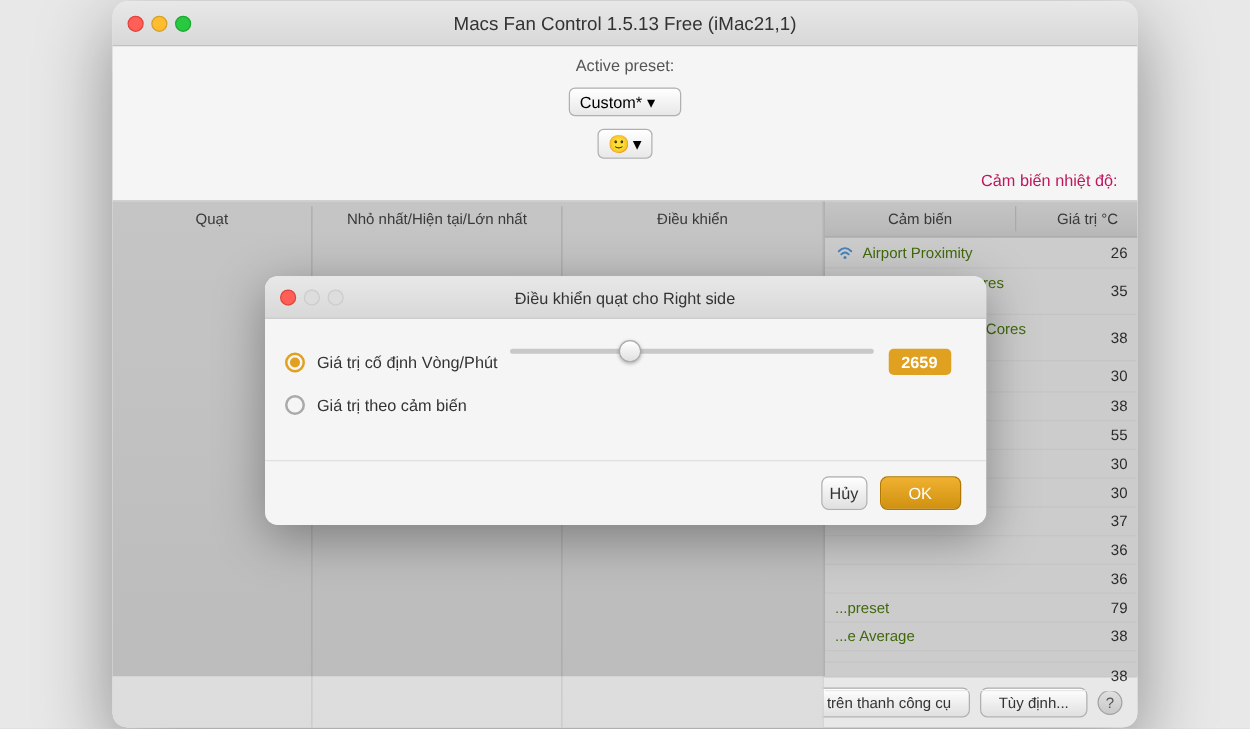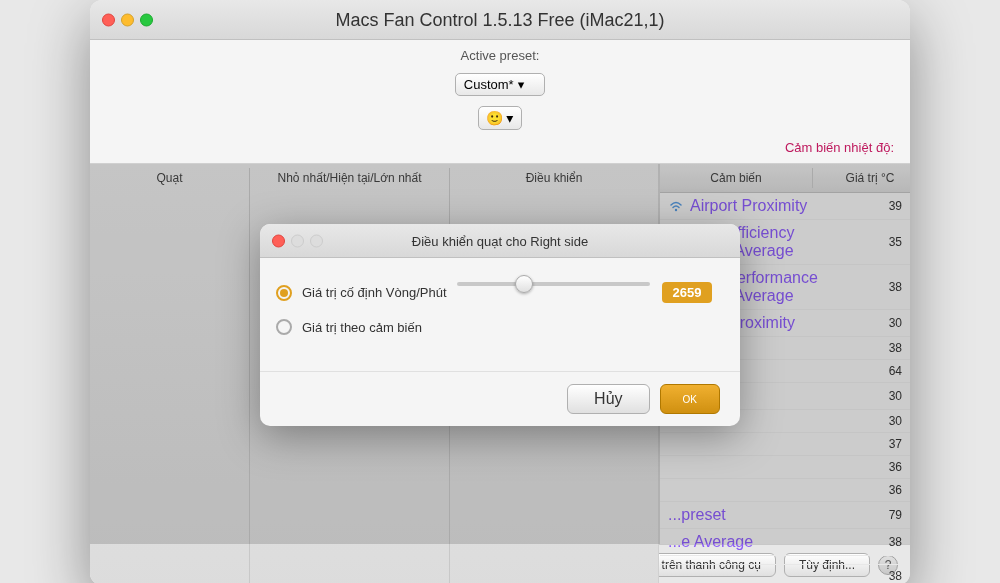--- a/index.html
+++ b/index.html
@@ -39,21 +39,21 @@
     .traffic-light {
       width: 13px;
       height: 13px;
       border-radius: 50%;
       cursor: pointer;
     }
     .tl-close { background: #ff5f57; border: 1px solid #e0443e; }
     .tl-minimize { background: #febc2e; border: 1px solid #d4a12a; }
     .tl-maximize { background: #28c840; border: 1px solid #1aab2e; }
     .titlebar-title {
-      font-size: 18px;
+      font-size: 15px;
       font-weight: 500;
       color: #333;
     }
     .toolbar {
       background: #f5f5f5;
       padding: 8px 16px;
       display: flex;
       align-items: center;
       gap: 10px;
       border-bottom: 1px solid #d0d0d0;
@@ -129,22 +129,22 @@
       grid-template-columns: 1fr 80px;
       padding: 4px 0;
       border-bottom: 1px solid #e8e8e8;
       align-items: center;
     }
     .sensor-name-cell {
       display: flex;
       align-items: center;
       gap: 6px;
       padding: 0 8px;
-      font-size: 16px;
-      color: #8b5cf6;
+      font-size: 12px;
+      color: #4d7c0f;
     }
     .sensor-icon {
       width: 16px;
       height: 16px;
       display: flex;
       align-items: center;
       justify-content: center;
       font-size: 12px;
     }
     .sensor-val {
@@ -195,21 +195,21 @@
       display: flex;
       align-items: flex-start;
       justify-content: center;
       padding-top: 60px;
       pointer-events: none;
     }
     .modal {
       background: #f5f5f5;
       border-radius: 10px;
       box-shadow: 0 10px 40px rgba(0,0,0,0.35);
-      width: 480px;
+      width: 577px;
       overflow: hidden;
       pointer-events: all;
     }
     .modal-titlebar {
       background: linear-gradient(to bottom, #e8e8e8, #d8d8d8);
       padding: 10px 14px 8px 14px;
       display: flex;
       align-items: center;
       justify-content: center;
       position: relative;
@@ -301,32 +301,32 @@
       padding: 12px 20px;
       display: flex;
       justify-content: flex-end;
       gap: 10px;
       border-top: 1px solid #e0e0e0;
     }
     .cancel-btn {
       background: linear-gradient(to bottom, #fff, #e0e0e0);
       border: 1px solid #b0b0b0;
       border-radius: 6px;
-      padding: 5px 26px;
-      font-size: 16px;
+      padding: 5px 6px;
+      font-size: 13px;
       cursor: pointer;
       color: #333;
       text-align: right;
     }
     .ok-btn {
       background: linear-gradient(to bottom, #f0b030, #d09010);
       border: 1px solid #b07800;
       border-radius: 6px;
       padding: 5px 22px;
-      font-size: 10px;
+      font-size: 13px;
       cursor: pointer;
       color: white;
       font-weight: 500;
     }
     .main-wrapper {
       position: relative;
     }
     .empty-rows {
       flex: 1;
     }
@@ -381,21 +381,21 @@
           <div class="sensor-name-cell">
             <span class="sensor-icon wifi-icon">
               <svg width="14" height="14" viewBox="0 0 14 14" fill="none">
                 <path d="M2 6 Q7 1 12 6" stroke="#5599dd" stroke-width="1.5" fill="none" stroke-linecap="round"></path>
                 <path d="M4 8.5 Q7 5.5 10 8.5" stroke="#5599dd" stroke-width="1.5" fill="none" stroke-linecap="round"></path>
                 <circle cx="7" cy="11" r="1.2" fill="#5599dd"></circle>
               </svg>
             </span>
             <span>Airport Proximity</span>
           </div>
-          <div class="sensor-val">39</div>
+          <div class="sensor-val">26</div>
         </div>
 
         <div class="sensor-row">
           <div class="sensor-name-cell">
             <span class="sensor-icon cpu-green">
               <svg width="14" height="14" viewBox="0 0 14 14">
                 <rect x="2" y="2" width="10" height="10" rx="1" fill="#44aa44"></rect>
                 <rect x="4" y="4" width="6" height="6" rx="0.5" fill="#fff" opacity="0.6"></rect>
               </svg>
             </span>
@@ -429,21 +429,21 @@
           </div>
           <div class="sensor-val">30</div>
         </div>
 
         <div class="sensor-row">
           <div class="sensor-name-cell"></div>
           <div class="sensor-val">38</div>
         </div>
         <div class="sensor-row">
           <div class="sensor-name-cell"></div>
-          <div class="sensor-val">64</div>
+          <div class="sensor-val">55</div>
         </div>
         <div class="sensor-row">
           <div class="sensor-name-cell">
             <span>...sor</span>
           </div>
           <div class="sensor-val">30</div>
         </div>
         <div class="sensor-row">
           <div class="sensor-name-cell"></div>
           <div class="sensor-val">30</div>

